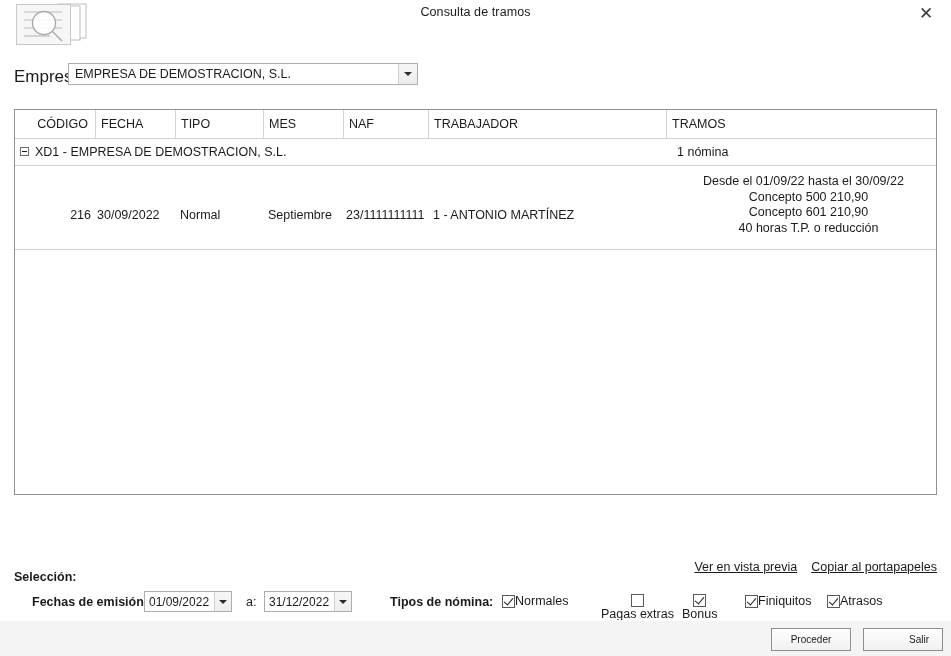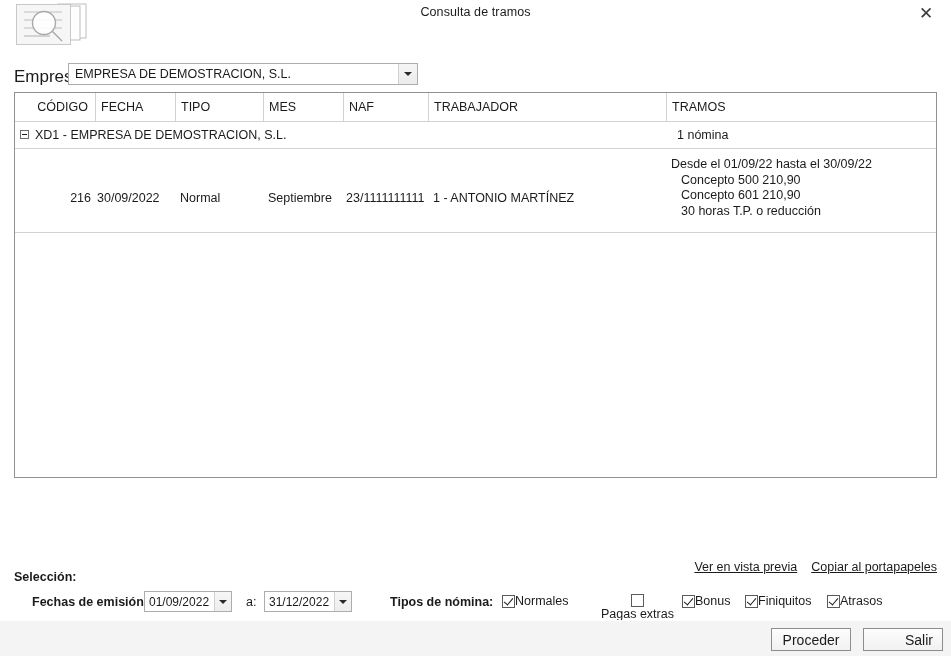--- a/index.html
+++ b/index.html
@@ -100,21 +100,21 @@
   .arrow-down {
     width: 0; height: 0;
     border-left: 4px solid transparent;
     border-right: 4px solid transparent;
     border-top: 4px solid #2b2b2b;
   }
 
   
   .grid {
     position: absolute;
-    left: 14px; top: 92px;
+    left: 14px; top: 109px;
     width: 923px; height: 386px;
     border: 1px solid #919191;
     box-sizing: border-box;
     background: #ffffff;
     overflow: hidden;
   }
   .grid-header {
     position: relative;
     height: 28px;
     border-bottom: 1px solid #d2d2d2;
@@ -200,20 +200,21 @@
     margin-top: 8px;
   }
   .dr-cell.right { justify-content: flex-end; }
   .tramos-cell {
     position: absolute;
     left: 656px; top: 8px;
     width: 265px;
     font-size: 12.5px;
     color: #1b1b1b;
     line-height: 15.5px;
+    text-align: center;
   }
   .tramos-line { white-space: nowrap; }
   .tramos-sub { padding-left: 10px; }
 
   .grid-body-empty {
     background: #ffffff;
   }
 
   
   .links {
@@ -311,41 +312,41 @@
     content: "";
     position: absolute;
     left: 3px; top: 0px;
     width: 4px; height: 8px;
     border-right: 1.6px solid #1b1b1b;
     border-bottom: 1.6px solid #1b1b1b;
     transform: rotate(40deg);
   }
   #cbx-0 { left: 502px; }
   #cbx-1 { left: 601px; flex-direction: column; }
-  #cbx-2 { left: 682px; }
+  #cbx-2 { left: 682px; flex-direction: column; }
   #cbx-3 { left: 745px; }
   #cbx-4 { left: 827px; }
 
   
   .footer {
     position: absolute;
     left: 0; top: 620px;
     width: 951px; height: 36px;
     background: #f4f4f4;
     border-top: 1px solid #ffffff;
   }
   .btn {
     position: absolute;
     top: 7px;
     width: 80px; height: 23px;
     border: 1px solid #8d8d8d;
     background: linear-gradient(#fdfdfd, #f1f1f1);
     box-sizing: border-box;
     font-family: "Liberation Sans", sans-serif;
-    font-size: 14px;
+    font-size: 10px;
     color: #1b1b1b;
     cursor: pointer;
     display: flex;
     align-items: center;
     justify-content: center;
     padding: 0;
   }
   #btn-proceder { left: 771px; }
   #btn-salir { left: 863px; padding-left: 32px; }
 </style>
@@ -402,21 +403,21 @@
     <div class="dr-cell right" style="left:0px;width:76px;top:31px;">216</div>
     <div class="dr-cell" style="left:82px;top:31px;">30/09/2022</div>
     <div class="dr-cell" style="left:165px;top:31px;">Normal</div>
     <div class="dr-cell" style="left:253px;top:31px;">Septiembre</div>
     <div class="dr-cell" style="left:331px;top:31px;">23/1111111111</div>
     <div class="dr-cell" style="left:418px;top:31px;">1 - ANTONIO MARTÍNEZ</div>
     <div class="tramos-cell">
       <div class="tramos-line">Desde el 01/09/22 hasta el 30/09/22</div>
       <div class="tramos-line tramos-sub">Concepto 500 210,90</div>
       <div class="tramos-line tramos-sub">Concepto 601 210,90</div>
-      <div class="tramos-line tramos-sub">30 horas T.P. o reducción</div>
+      <div class="tramos-line tramos-sub">40 horas T.P. o reducción</div>
     </div>
   </div>
 
   <div class="grid-body-empty" style="height:318px;"></div>
 </div>
 
 <div class="links">
   <span class="link">Ver en vista previa</span>
   <span class="link">Copiar al portapapeles</span>
 </div>

